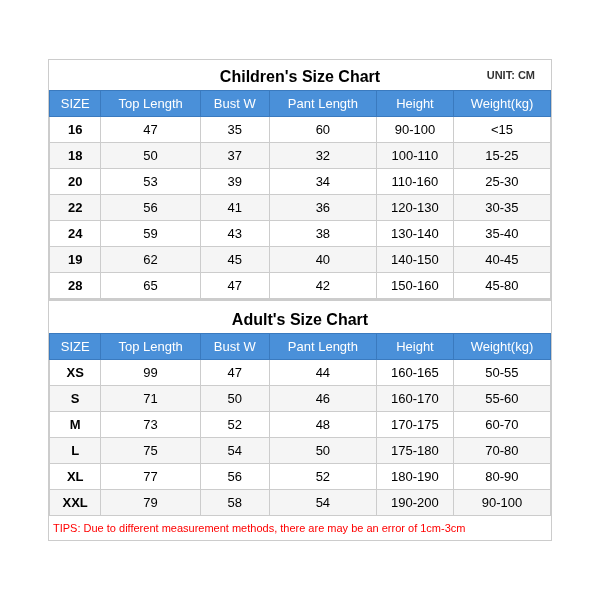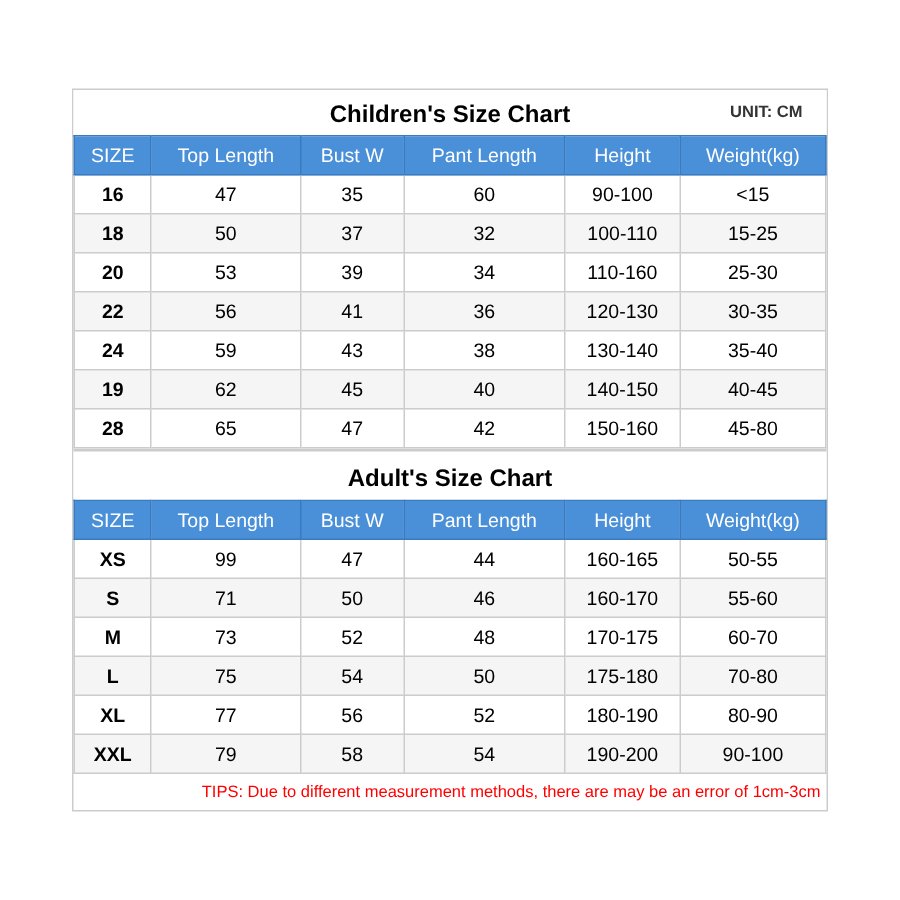--- a/index.html
+++ b/index.html
@@ -56,21 +56,21 @@
     tr:nth-child(even) td {
       background: #f5f5f5;
     }
     tr:nth-child(odd) td {
       background: #fff;
     }
     td:first-child {
       font-weight: bold;
     }
     .tips {
-      text-align: right;
+      text-align: left;
       font-size: 11px;
       color: red;
       padding: 6px 4px;
     }
     .divider {
       height: 4px;
       background: #fff;
       border-top: 2px solid #ccc;
     }
   </style>

